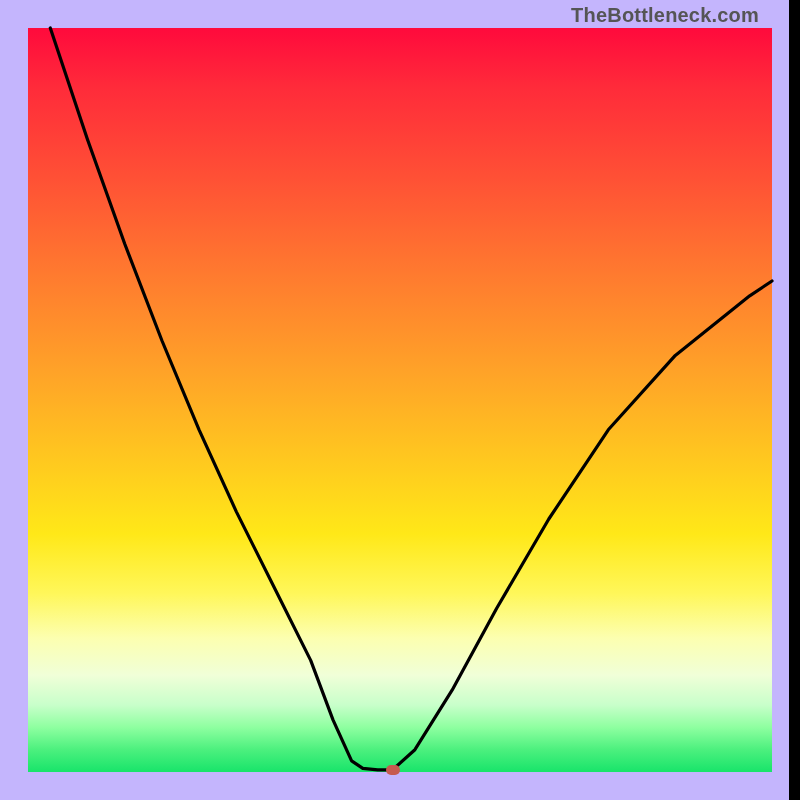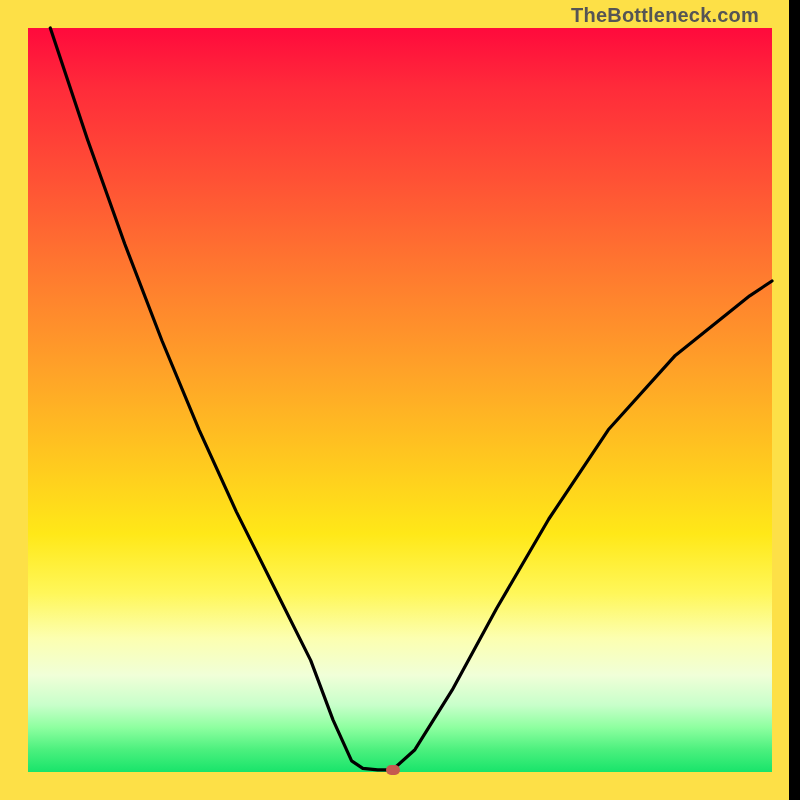--- a/index.html
+++ b/index.html
@@ -8,21 +8,21 @@
     width: 800px;
     height: 800px;
     background: #000;
     overflow: hidden;
     font-family: Arial, Helvetica, sans-serif;
   }
   .frame {
     position: relative;
     width: 789px;
     height: 800px;
-    background: #fde047;
+    background: #c4b5fd;
   }
   .plot-area {
     position: absolute;
     left: 28px;
     top: 28px;
     width: 744px;
     height: 744px;
     
     background: linear-gradient(
       to bottom,

